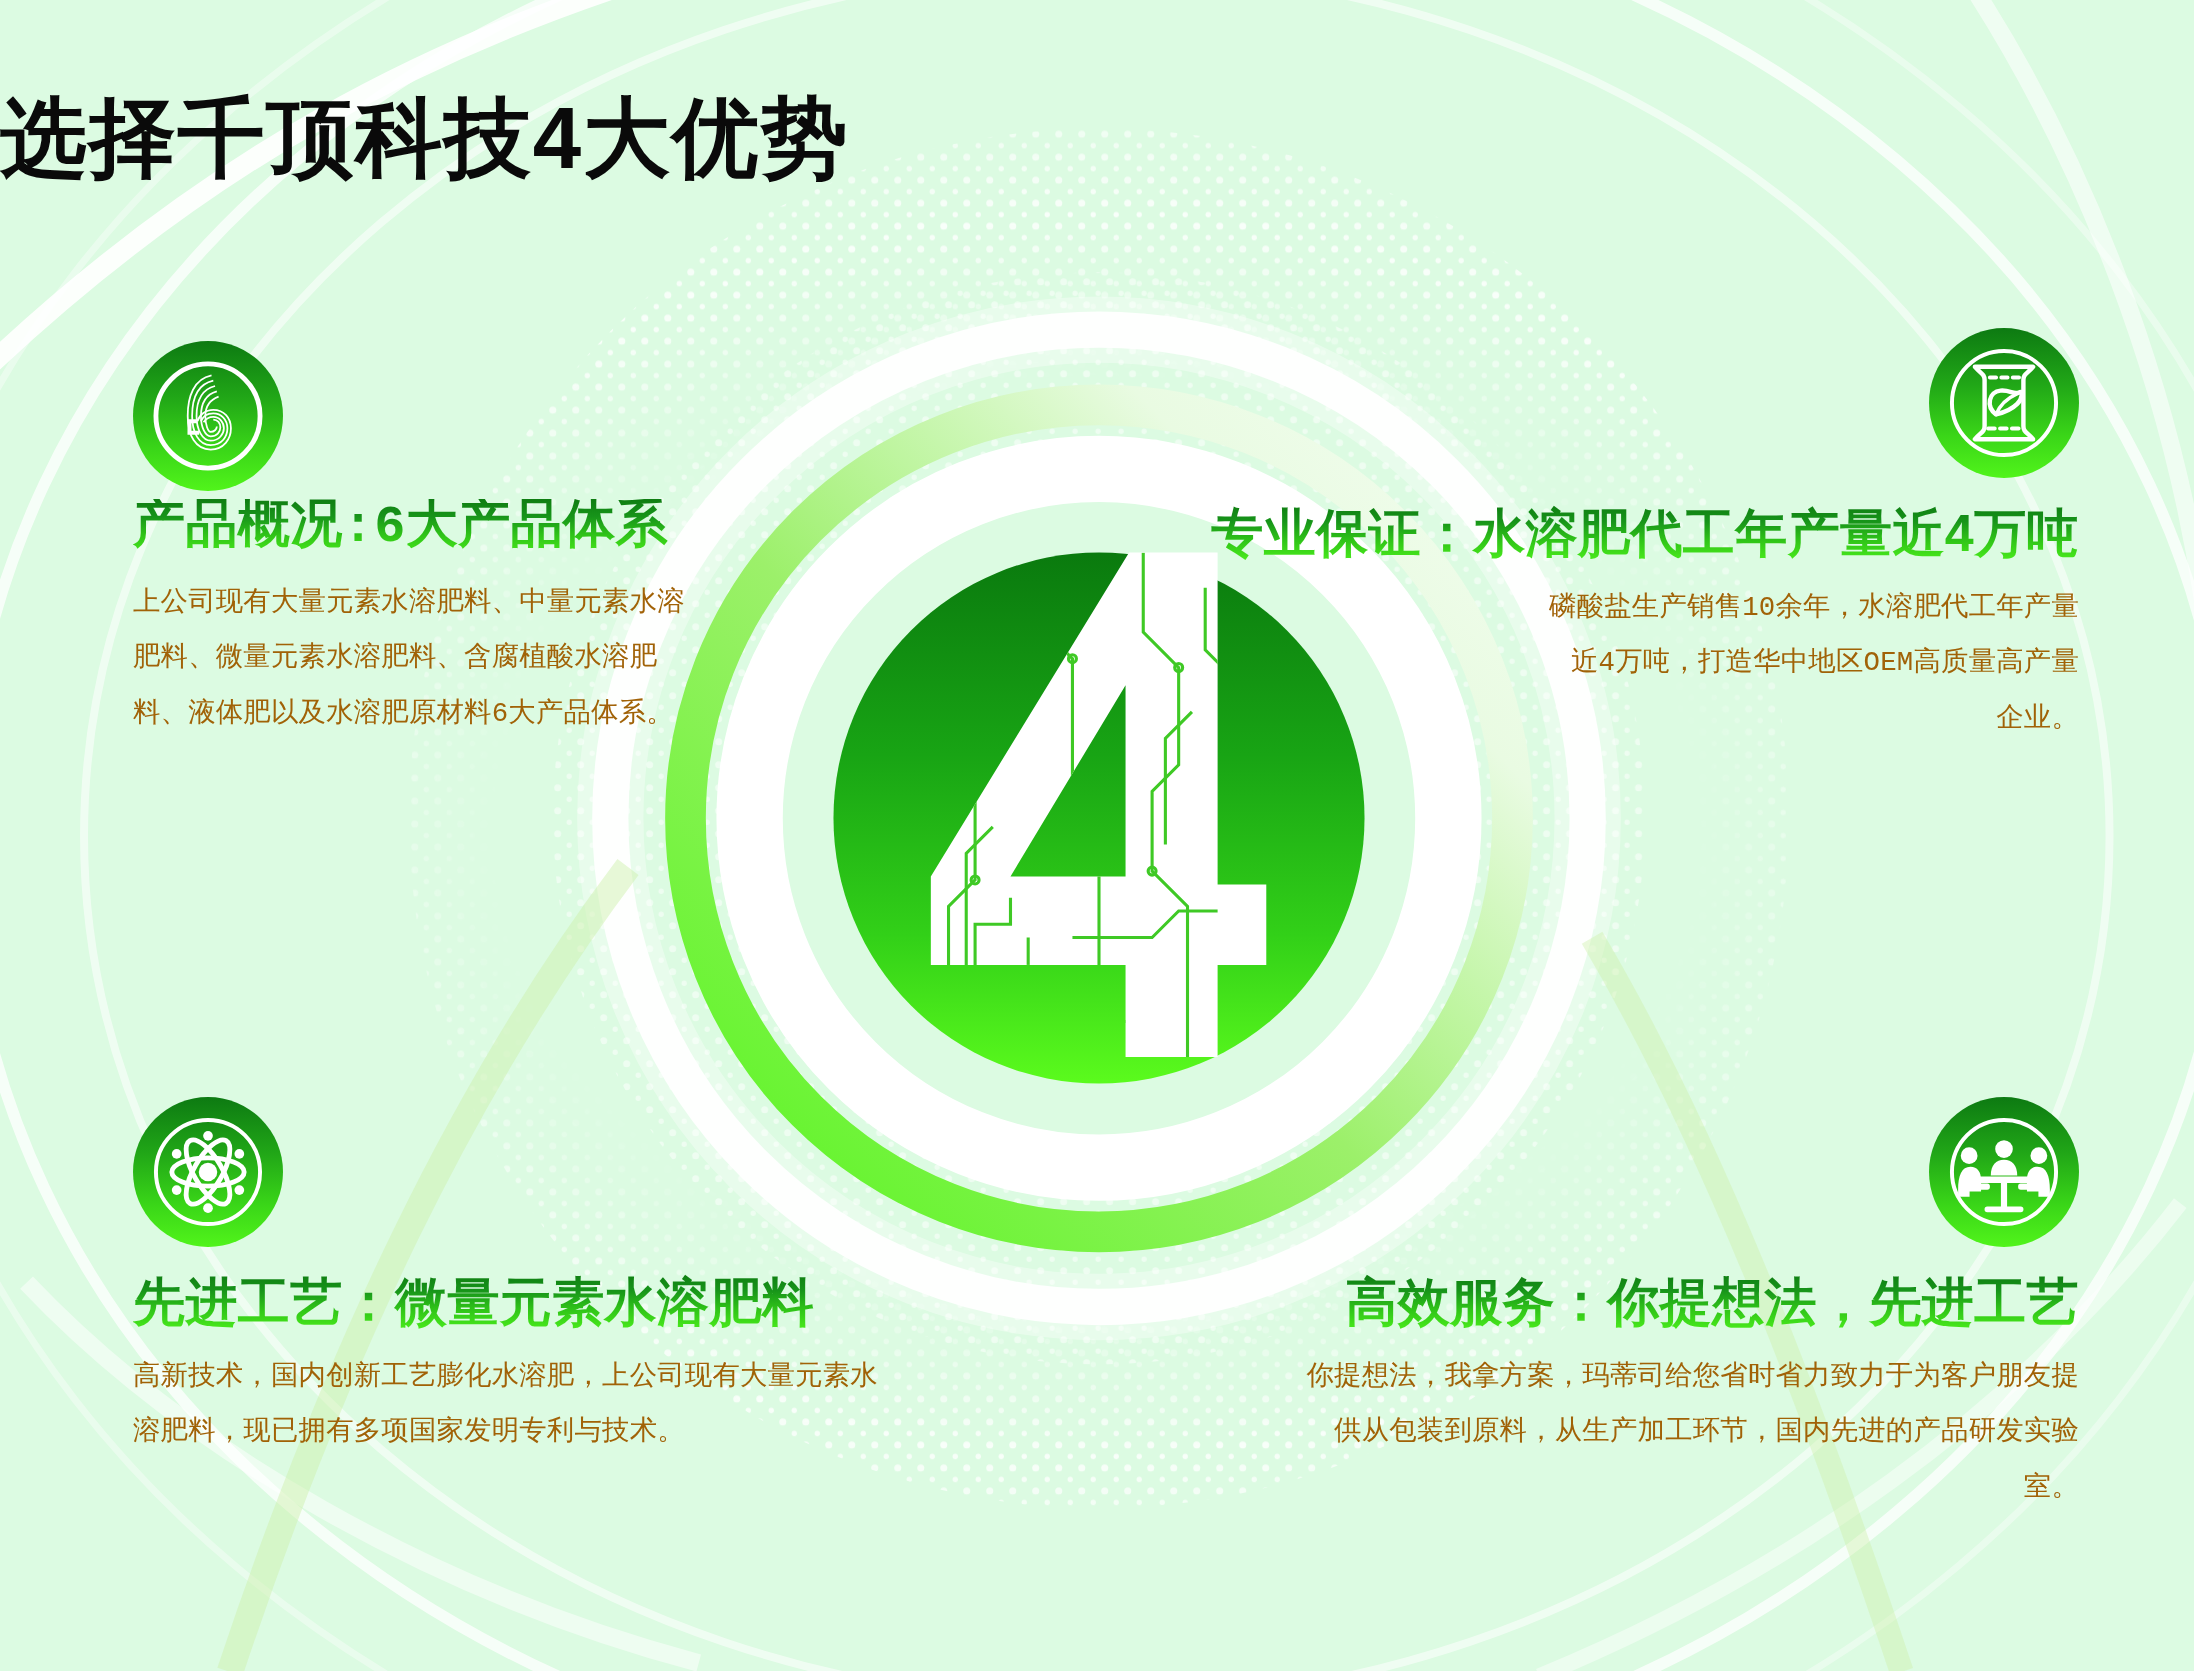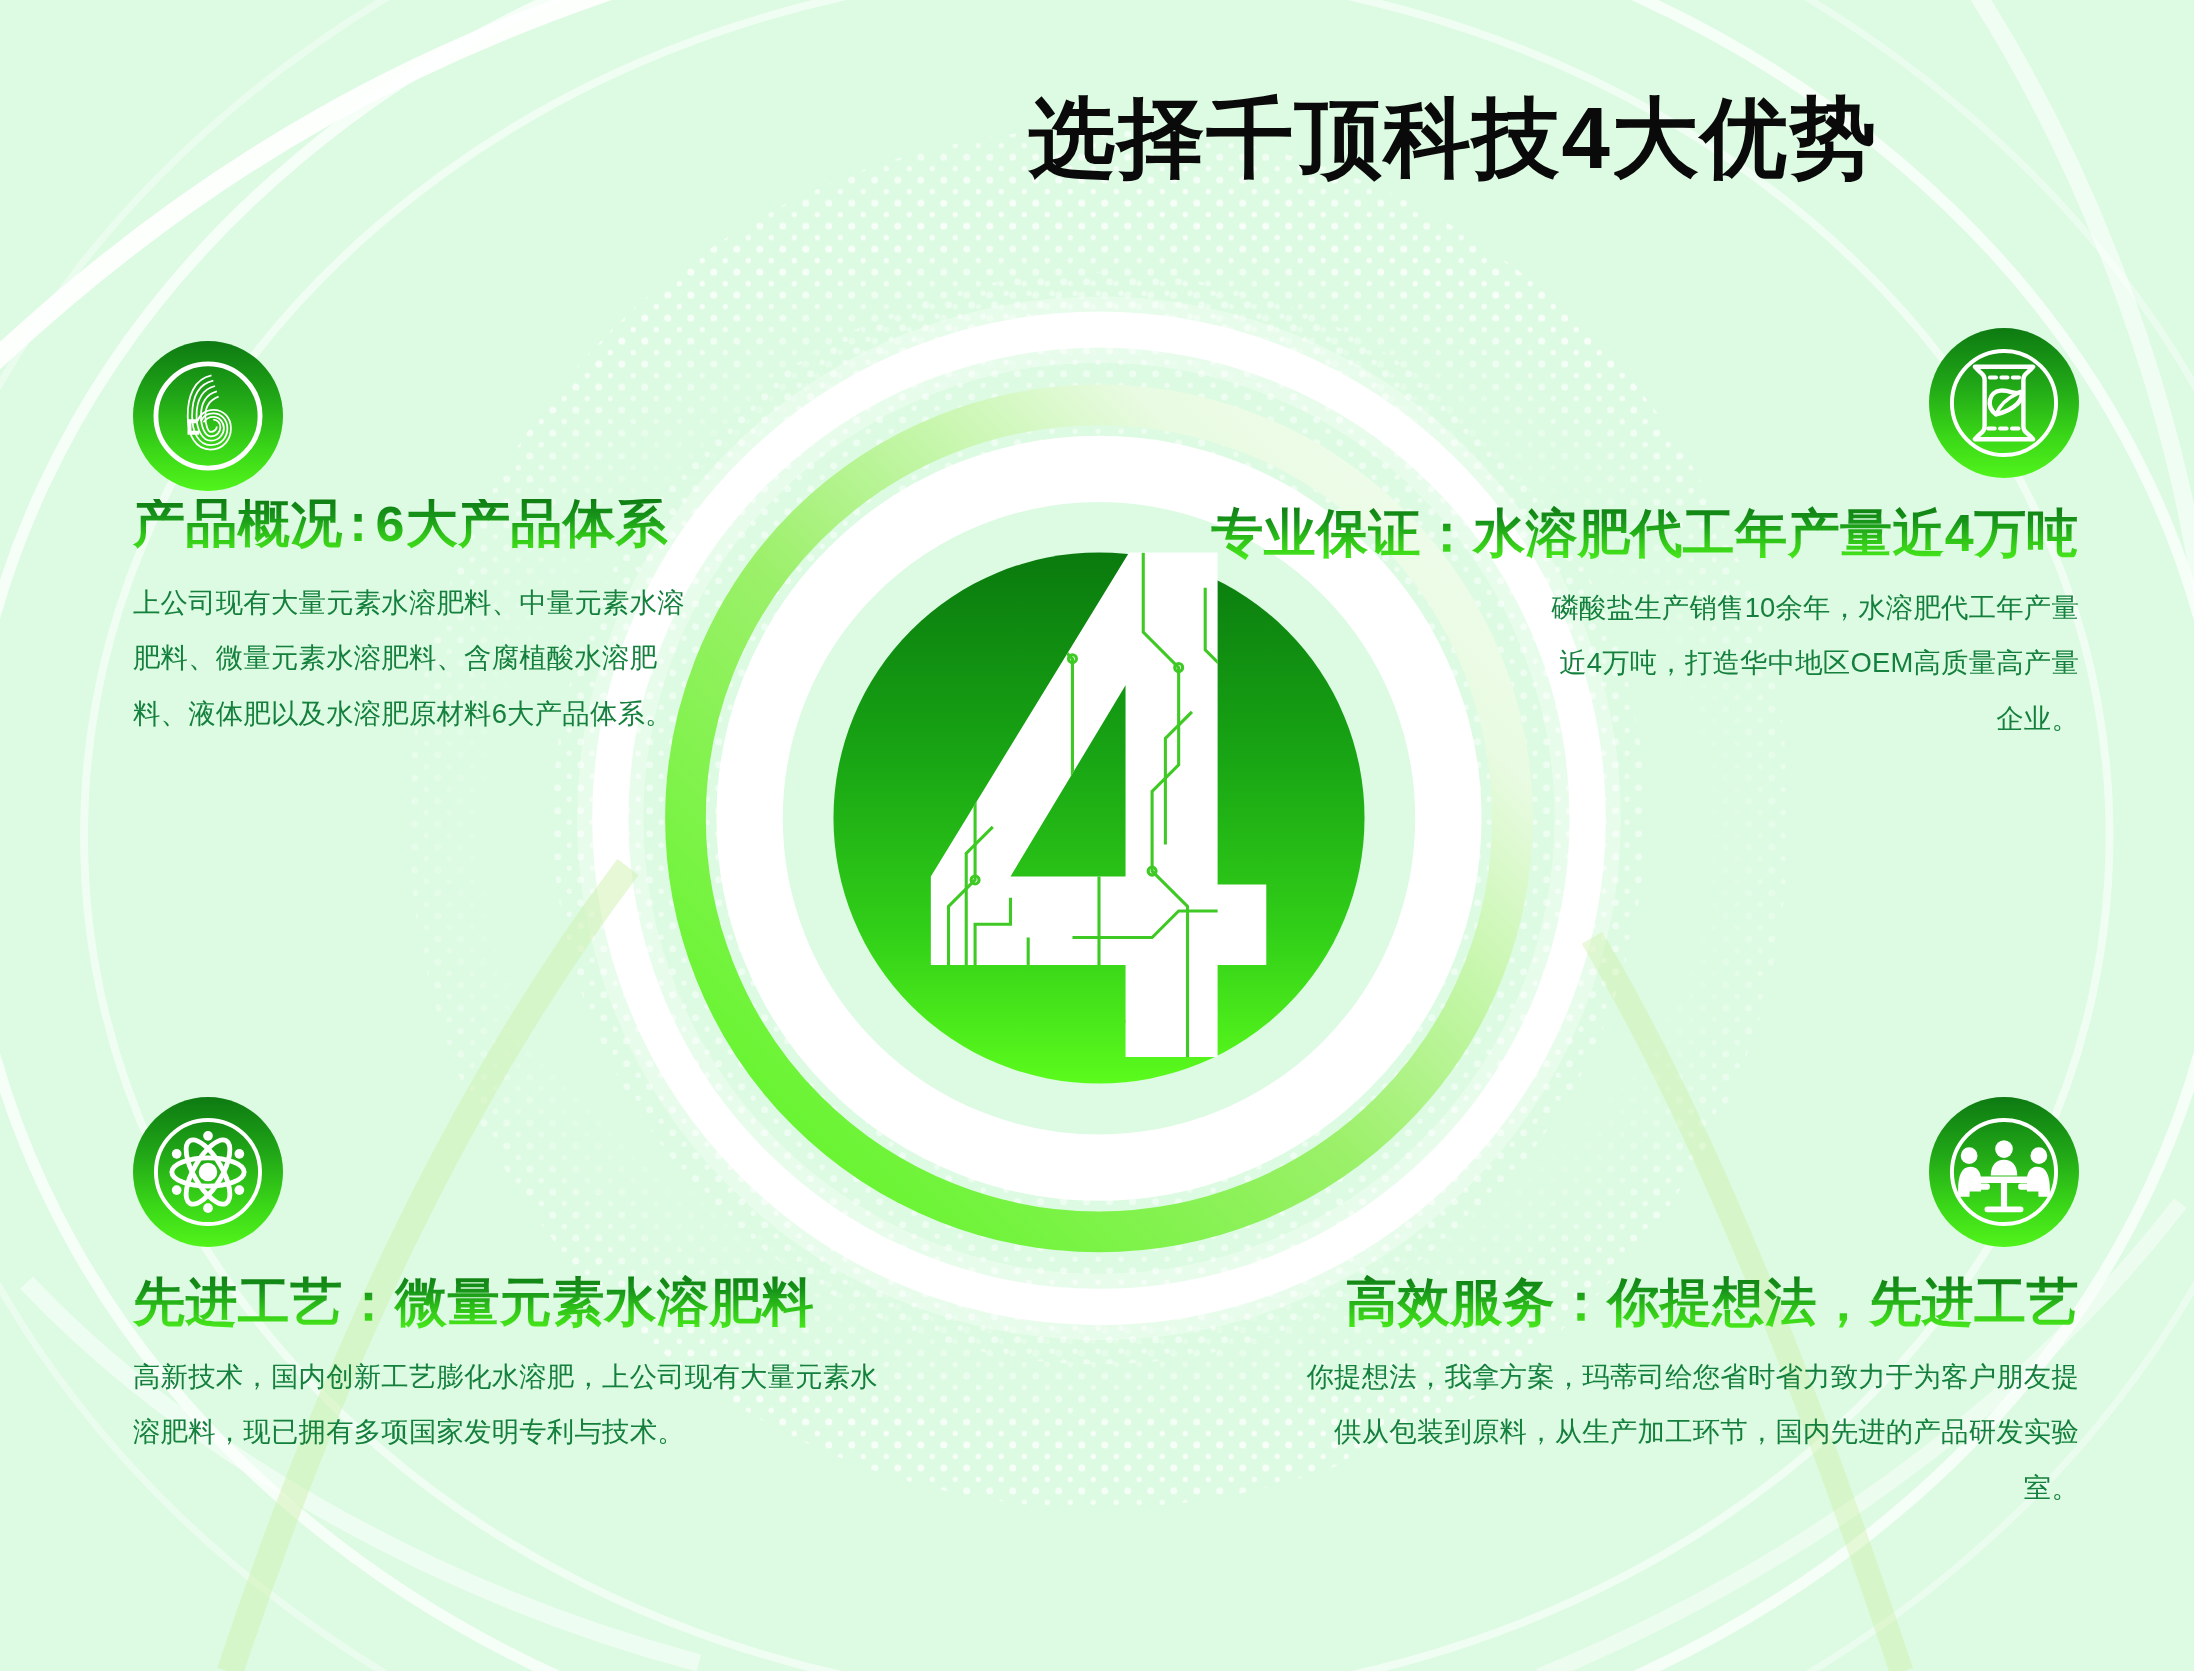--- a/index.html
+++ b/index.html
@@ -7,25 +7,24 @@
     width:2194px;height:1672px;overflow:hidden;position:relative;
     background:#dcfbe2;
     font-family:"Liberation Sans","DejaVu Sans",sans-serif;
   }
   #stage{position:absolute;inset:0;width:2194px;height:1672px;}
   .bg-svg{position:absolute;inset:0;width:2194px;height:1672px;pointer-events:none;}
 
   
   .page-title{
     position:absolute;left:0;top:91px;width:1834px;
-    text-align:right;
+    text-align:left;
     font-size:87px;font-weight:bold;color:#0a0a0a;
     letter-spacing:1.8px;line-height:1.08;
     white-space:nowrap;
-    margin-left:44px;
   }
 
   
   .quad{position:absolute;}
 
   .q-tl{left:133px;  top:341px;  width:562px;}
   .q-tr{left:1194px; top:328px;  width:885px;text-align:right;}
   .q-bl{left:133px;  top:1097px; width:752px;}
   .q-br{left:1292px; top:1097px; width:787px;text-align:right;}
 
@@ -43,22 +42,23 @@
     font-size:52px;font-weight:bold;line-height:1.12;
     white-space:nowrap;
     background:linear-gradient(180deg,#0f7d12 0%,#17941a 30%,#2fc318 62%,#4bee1c 100%);
     -webkit-background-clip:text;background-clip:text;
     color:transparent;-webkit-text-fill-color:transparent;
     letter-spacing:0.4px;
   }
   .q-tl .head{margin-top:8px;font-family:Liberation Mono, monospace;}
   .body{
     margin-top:17.7px;
-    font-size:27.4px;color:#15803d;line-height:2.02;
+    font-size:27.4px;color:#a16207;line-height:2.02;
     letter-spacing:0.2px;
+    font-family:Liberation Mono, monospace;
   }
   .q-tl .body{width:555px;}
   .q-tr .body{width:531px;margin-left:auto;}
   .q-bl .body{width:747px;}
   .q-br .body{width:787px;margin-left:auto;}
 
   
   .center-wrap{
     position:absolute;left:683px;top:402px;width:832px;height:832px;
   }

